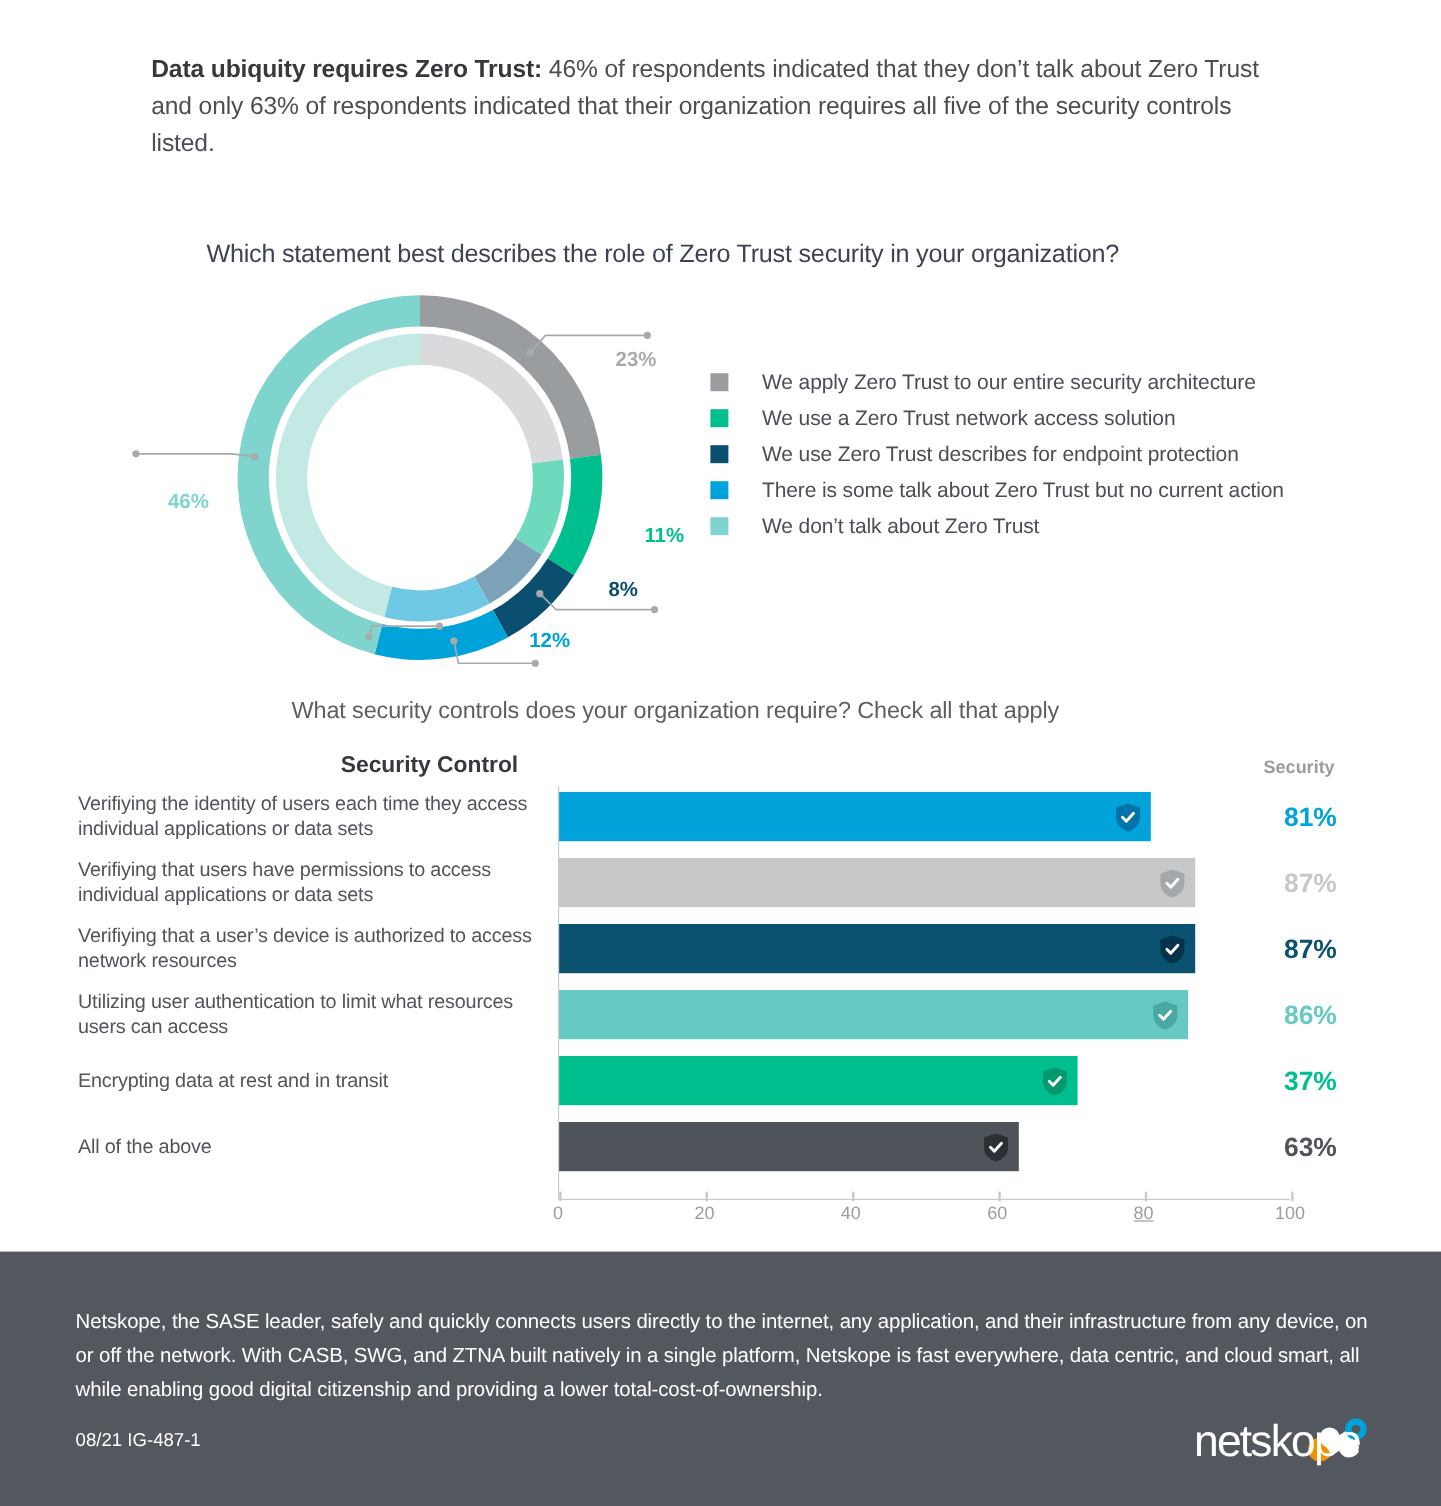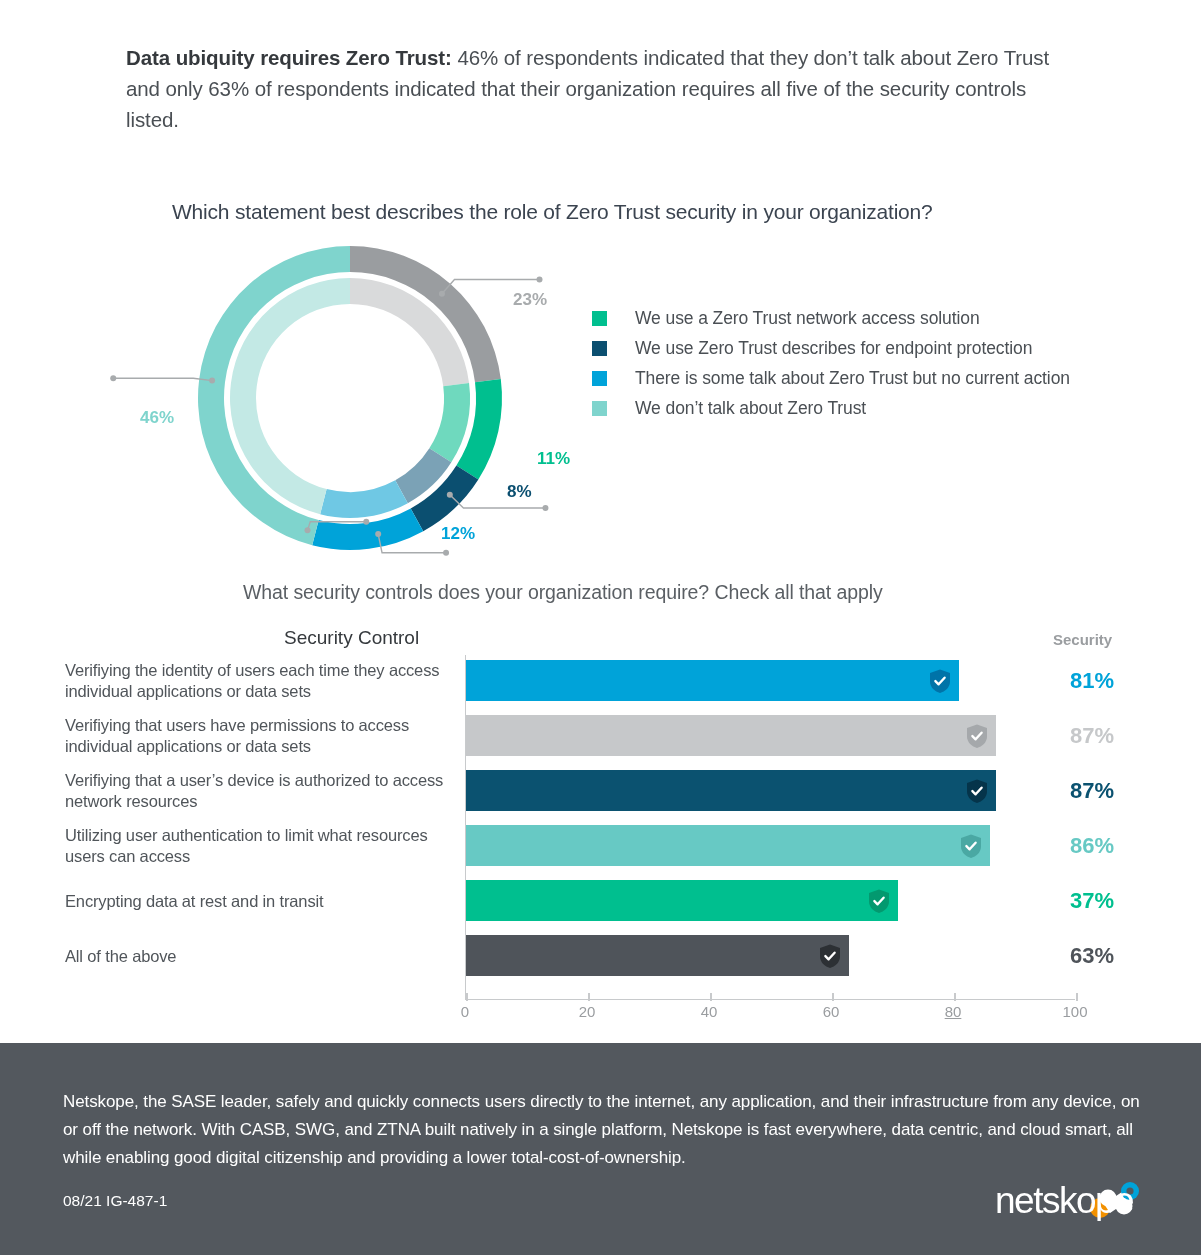--- a/index.html
+++ b/index.html
@@ -46,21 +46,21 @@
   }
   .donut-wrap svg { display: block; overflow: visible; }
 
   .pct-label {
     position: absolute;
     font-size: 17px;
     font-weight: bold;
     white-space: nowrap;
   }
   .pct-23 { left: 513px; top: 290px; color: #a8abad; }
-  .pct-11 { left: 537px; top: 437px; color: #00bf8f; margin-top: 12px; }
+  .pct-11 { left: 537px; top: 437px; color: #00bf8f; }
   .pct-8  { left: 507px; top: 482px; color: #0b4f70; }
   .pct-12 { left: 441px; top: 524px; color: #00a3d9; }
   .pct-46 { left: 140px; top: 408px; color: #7fd4cd; }
 
   
   .legend {
     position: absolute;
     left: 592px;
     top: 303px;
     width: 520px;
@@ -91,21 +91,21 @@
     font-size: 19.5px;
     color: #5a5f64;
     letter-spacing: -0.1px;
   }
 
   .col-head-control {
     position: absolute;
     left: 284px;
     top: 627px;
     font-size: 19px;
-    font-weight: normal;
+    font-weight: bold;
     color: #35393d;
   }
   .col-head-percent {
     position: absolute;
     left: 1053px;
     top: 631px;
     font-size: 15px;
     font-weight: bold;
     color: #9a9da0;
   }
@@ -277,20 +277,24 @@
 </div>
 
 <div class="pct-label pct-23">23%</div>
 <div class="pct-label pct-11">11%</div>
 <div class="pct-label pct-8">8%</div>
 <div class="pct-label pct-12">12%</div>
 <div class="pct-label pct-46">46%</div>
 
 <div class="legend" id="legend">
     <div class="legend-row">
+      <span class="legend-swatch" style="background: rgb(154, 157, 160);"></span>
+      <span class="legend-text">We apply Zero Trust to our entire security architecture</span>
+    </div>
+    <div class="legend-row">
       <span class="legend-swatch" style="background: rgb(0, 191, 143);"></span>
       <span class="legend-text">We use a Zero Trust network access solution</span>
     </div>
     <div class="legend-row">
       <span class="legend-swatch" style="background: rgb(11, 79, 112);"></span>
       <span class="legend-text">We use Zero Trust describes for endpoint protection</span>
     </div>
     <div class="legend-row">
       <span class="legend-swatch" style="background: rgb(0, 163, 217);"></span>
       <span class="legend-text">There is some talk about Zero Trust but no current action</span>

